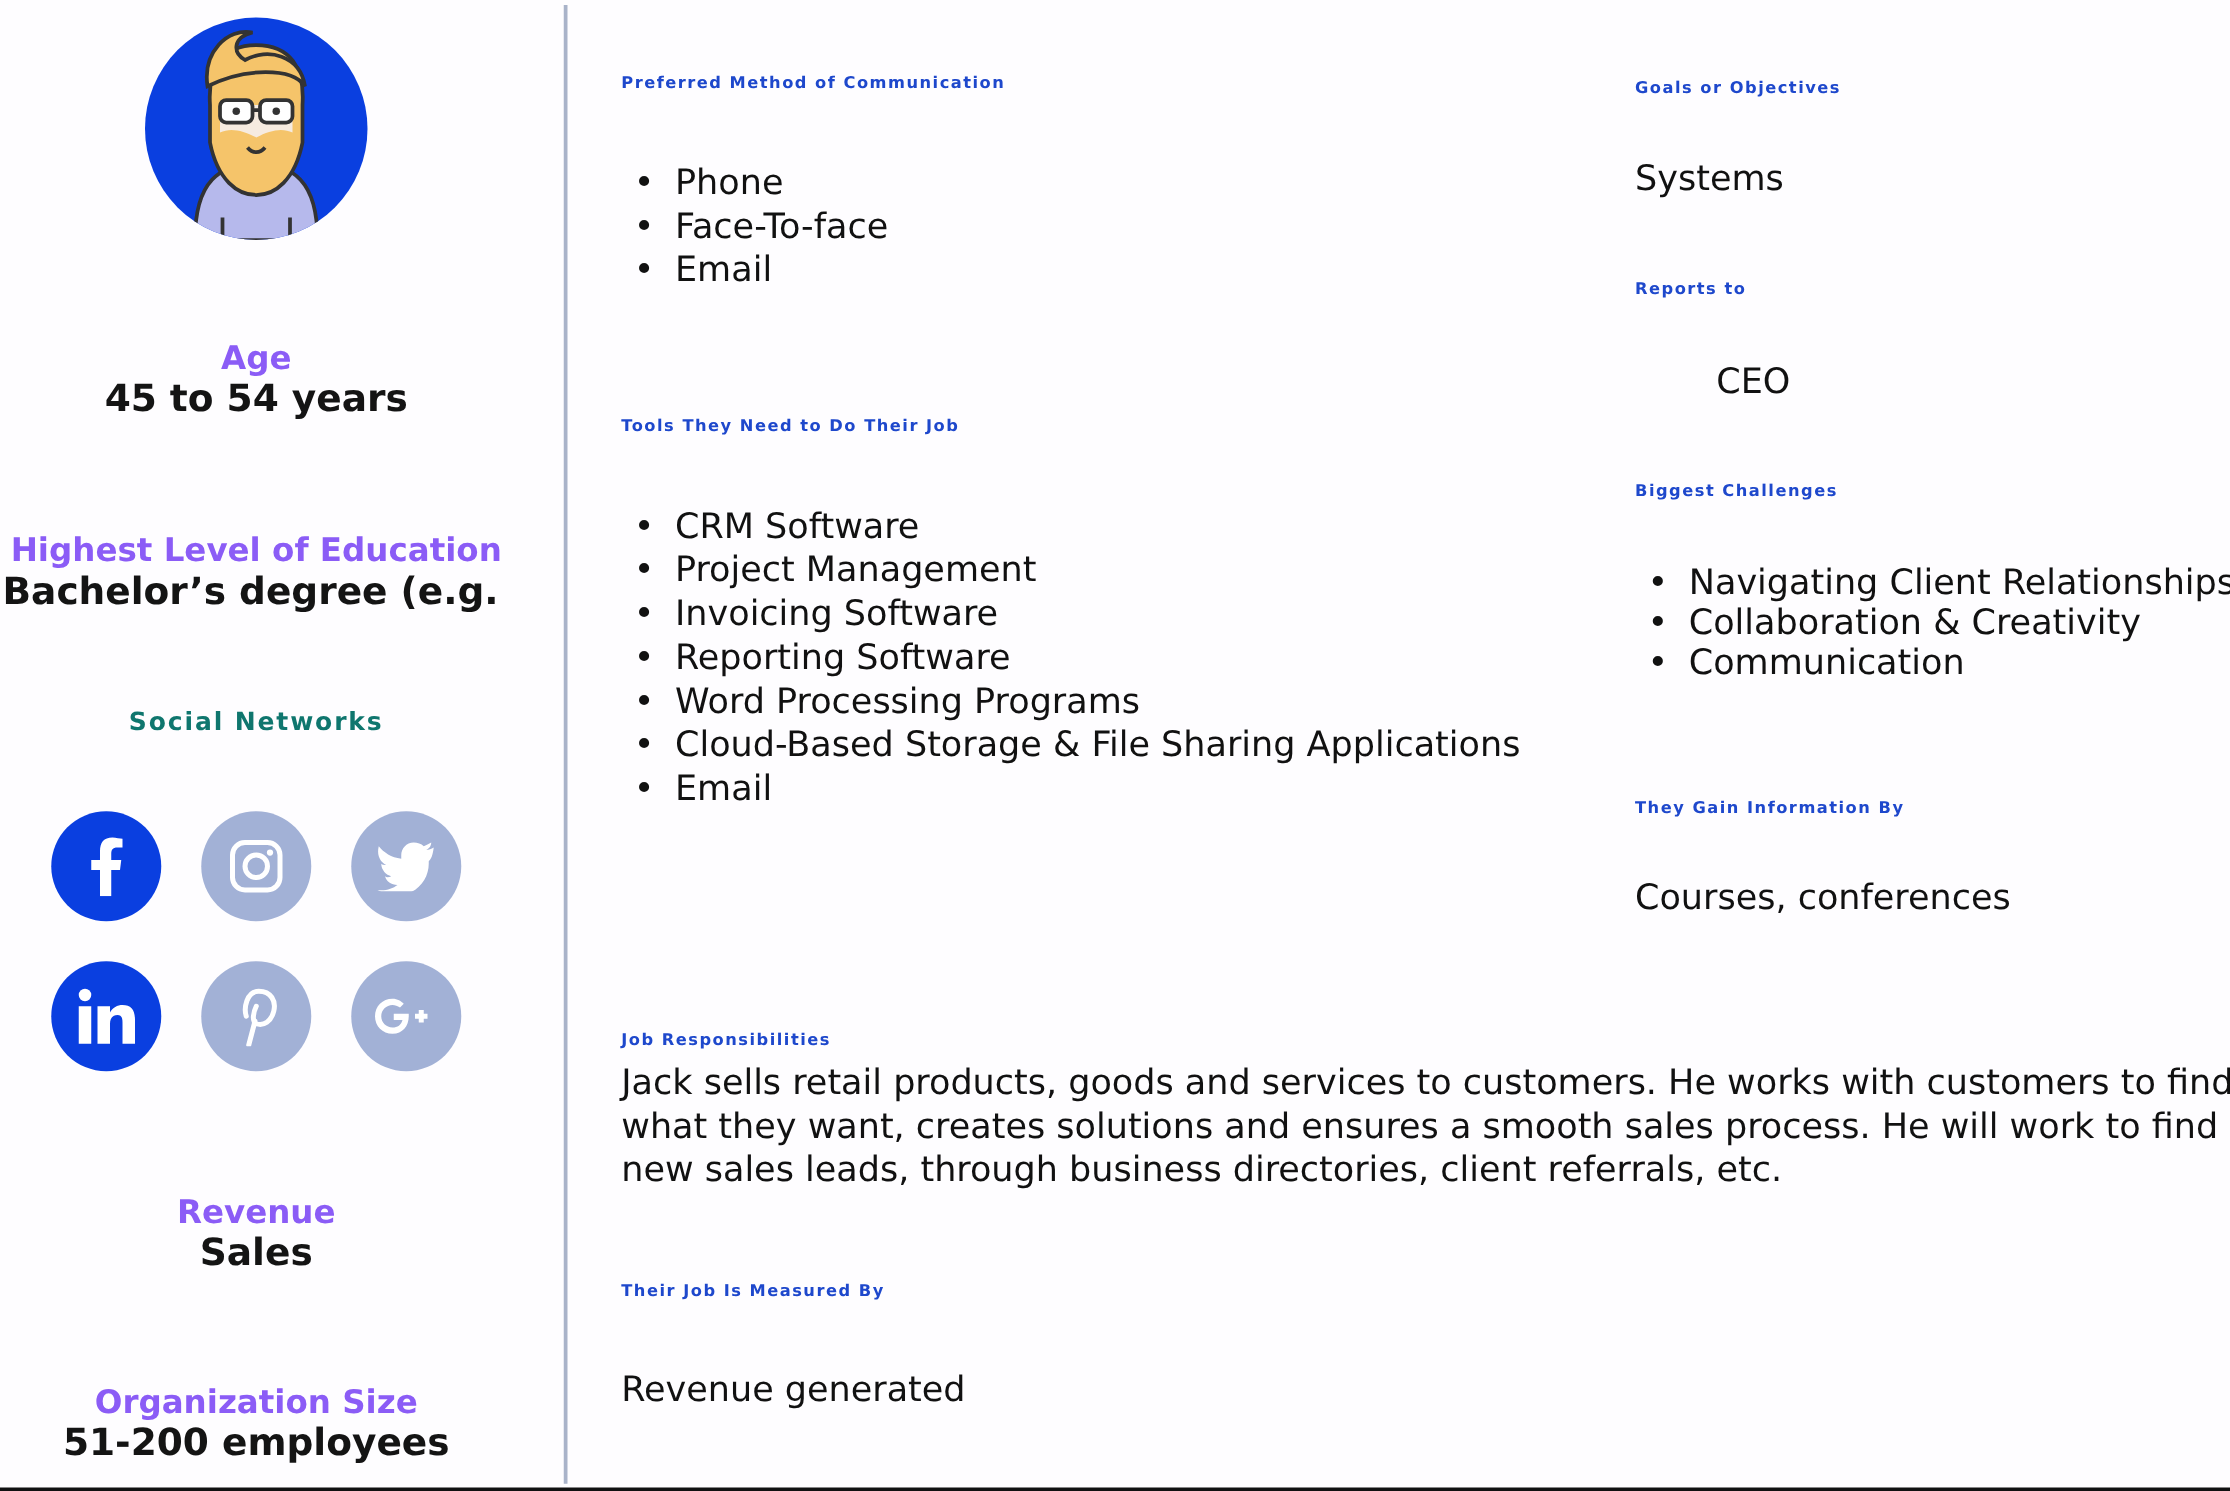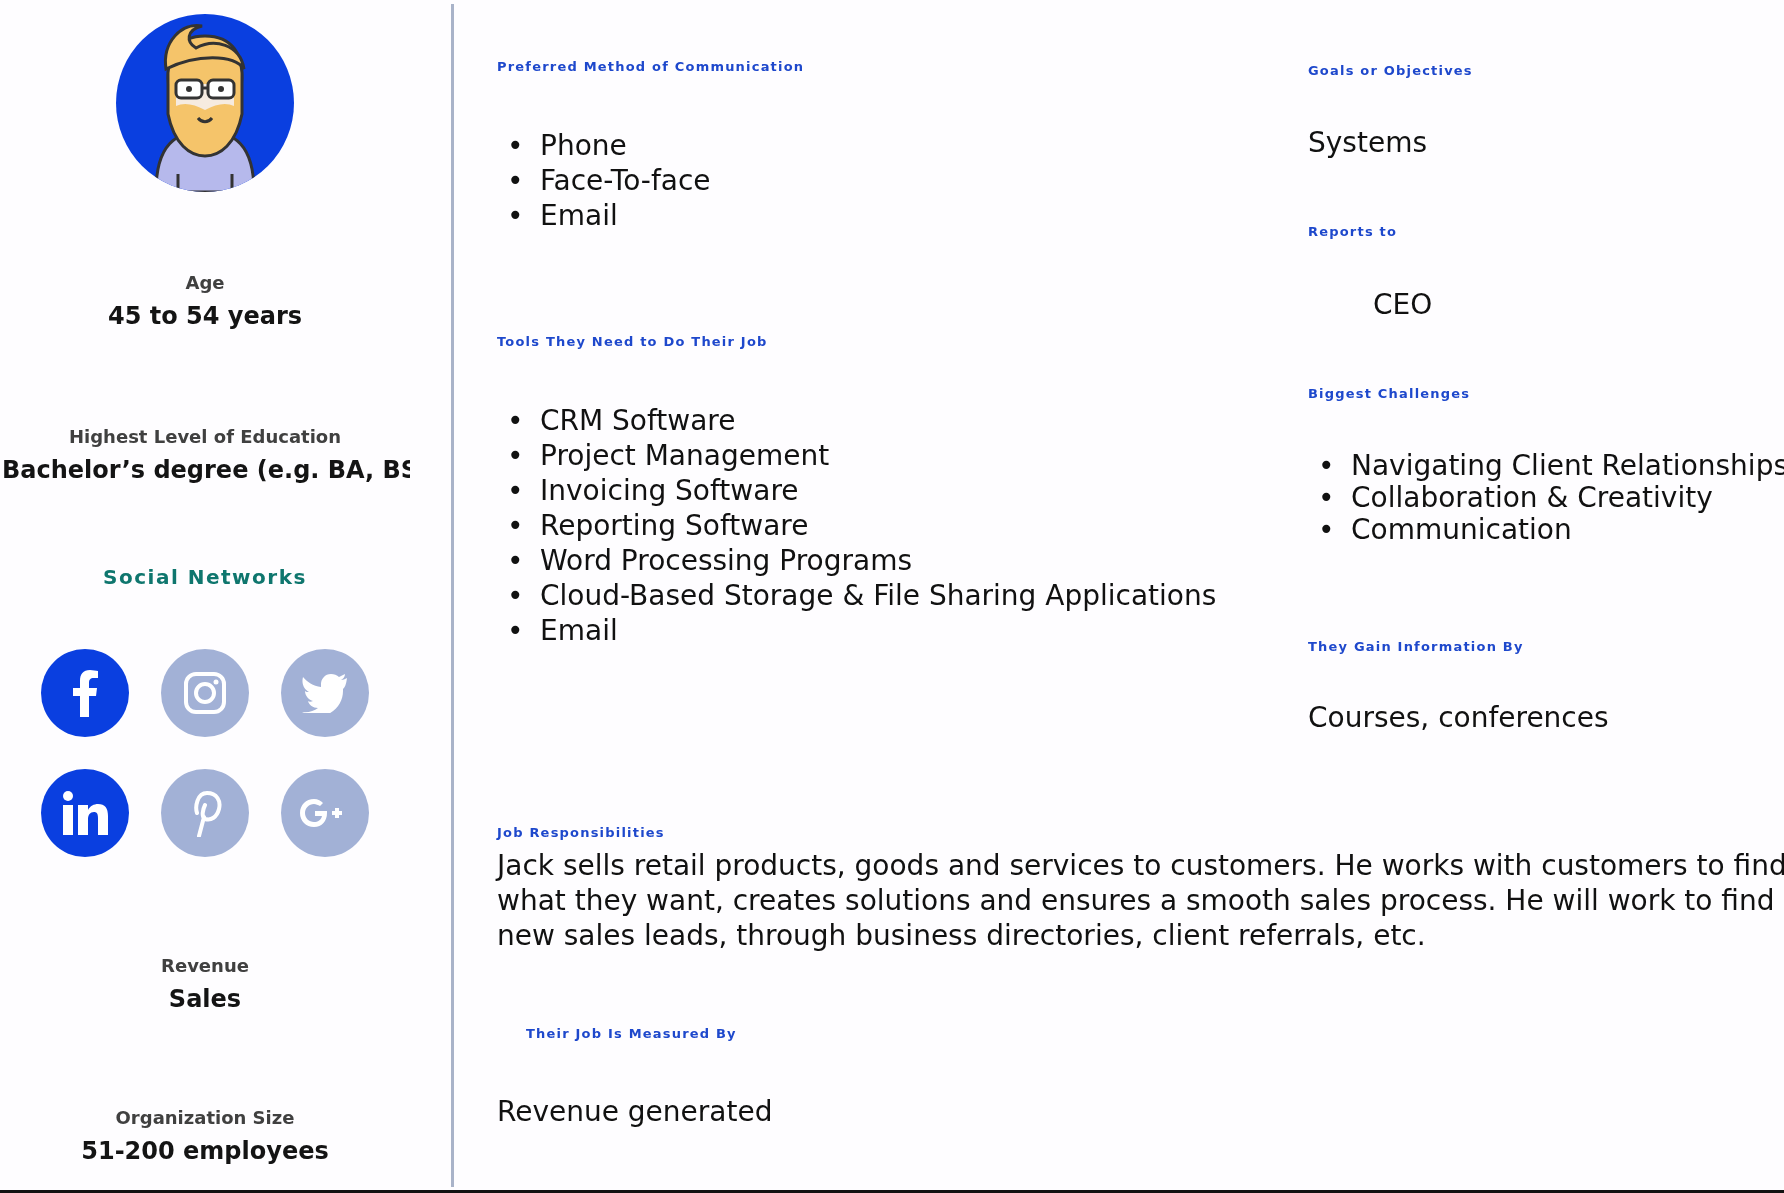--- a/index.html
+++ b/index.html
@@ -1,20 +1,20 @@
 <!DOCTYPE html>
 <html><head>
 <meta charset="utf-8">
 <style>
   html, body { margin:0; padding:0; }
   body { width:1784px; height:1193px; background:#fefdff; position:relative; overflow:hidden; font-family:"DejaVu Sans", sans-serif; color:#111; }
   .divider { position:absolute; left:451px; top:4px; width:3px; height:1183px; background:#a9b3c9; }
   .bottom-bar { position:absolute; left:0; top:1190px; width:1784px; height:3px; background:#111; }
-  .side-label { position:absolute; left:0; width:410px; text-align:center; color:#404040; font-weight:bold; font-size:18px; }
-  .side-value { position:absolute; left:0; width:410px; text-align:center; color:#141414; font-weight:bold; font-size:24px; white-space:nowrap; overflow:hidden; }
+  .side-label { position:absolute; left:0; width:410px; text-align:center; color:#8b5cf6; font-weight:bold; font-size:26px; }
+  .side-value { position:absolute; left:0; width:410px; text-align:center; color:#141414; font-weight:bold; font-size:30px; white-space:nowrap; overflow:hidden; }
   .side-value.edu { left:2px; width:408px; text-align:left; }
   .small-head { position:absolute; color:#1e48cc; font-weight:bold; font-size:13px; letter-spacing:1.2px; white-space:nowrap; }
   .body-text { position:absolute; font-size:28px; color:#111; white-space:nowrap; }
   ul.blist { position:absolute; margin:0; padding:0; list-style:none; font-size:28px; line-height:35px; }
   ul.blist li { position:relative; padding-left:43px; white-space:nowrap; }
   ul.blist li::before { content:"•"; position:absolute; left:10px; top:0; }
   .para { position:absolute; left:497px; top:848px; width:1290px; font-size:28px; line-height:35px; }
   .social { position:absolute; width:88px; height:88px; border-radius:50%; display:flex; align-items:center; justify-content:center; }
   .social.active { background:#0a3fe0; }
   .social.muted { background:#a2b1d6; }
@@ -106,21 +106,21 @@
   <li>Invoicing Software</li>
   <li>Reporting Software</li>
   <li>Word Processing Programs</li>
   <li>Cloud-Based Storage &amp; File Sharing Applications</li>
   <li>Email</li>
 </ul>
 
 <div class="small-head" style="left:497px; top:781px;margin-top:44px;">Job Responsibilities</div>
 <div class="para">Jack sells retail products, goods and services to customers. He works with customers to find what they want, creates solutions and ensures a smooth sales process. He will work to find new sales leads, through business directories, client referrals, etc.</div>
 
-<div class="small-head" style="left:526px; top:1026px;">Their Job Is Measured By</div>
+<div class="small-head" style="left:497px; top:1026px;">Their Job Is Measured By</div>
 <div class="body-text" style="left:497px; top:1095px;">Revenue generated</div>
 
 <div class="small-head" style="left:1308px; top:63px;">Goals or Objectives</div>
 <div class="body-text" style="left:1308px; top:126px;">Systems</div>
 
 <div class="small-head" style="left:1308px; top:224px;">Reports to</div>
 <div class="body-text" style="left:1373px; top:288px;">CEO</div>
 
 <div class="small-head" style="left:1308px; top:386px;">Biggest Challenges</div>
 <ul class="blist" style="left:1308px; top:450px; line-height:32px;">

